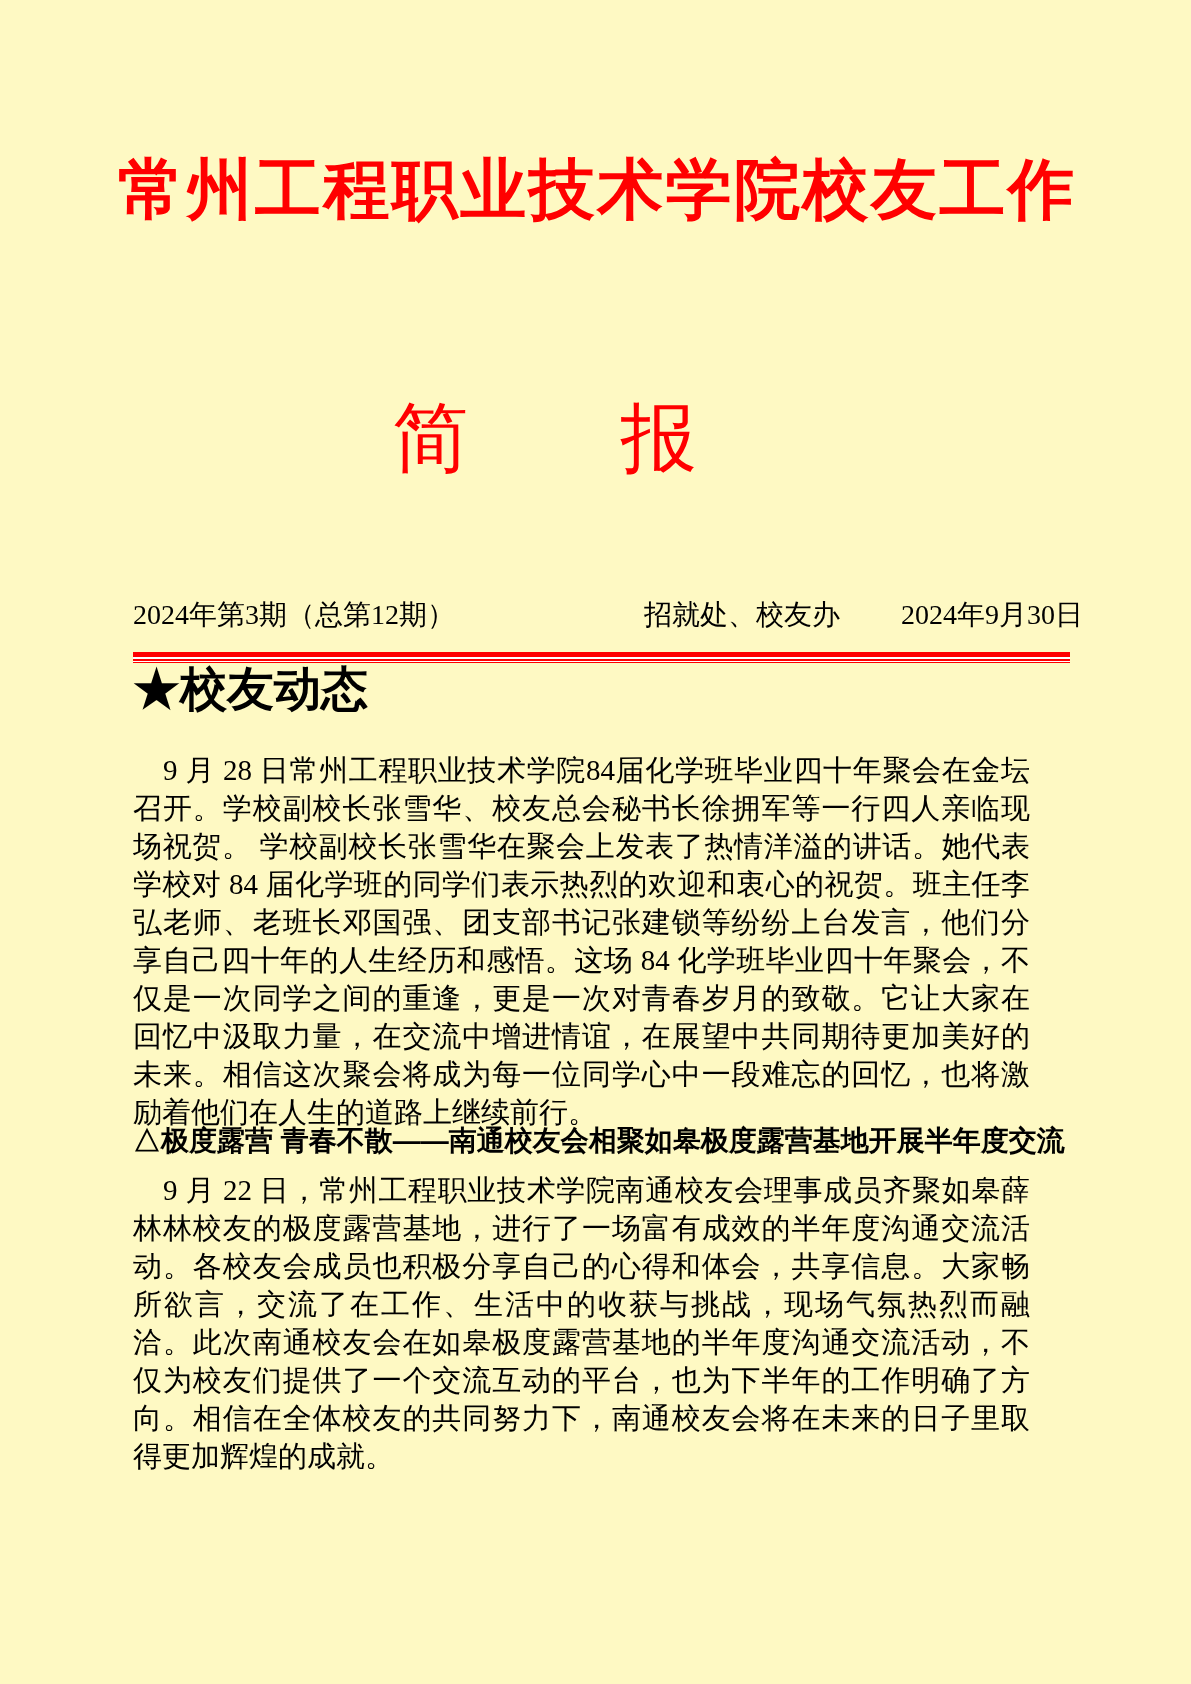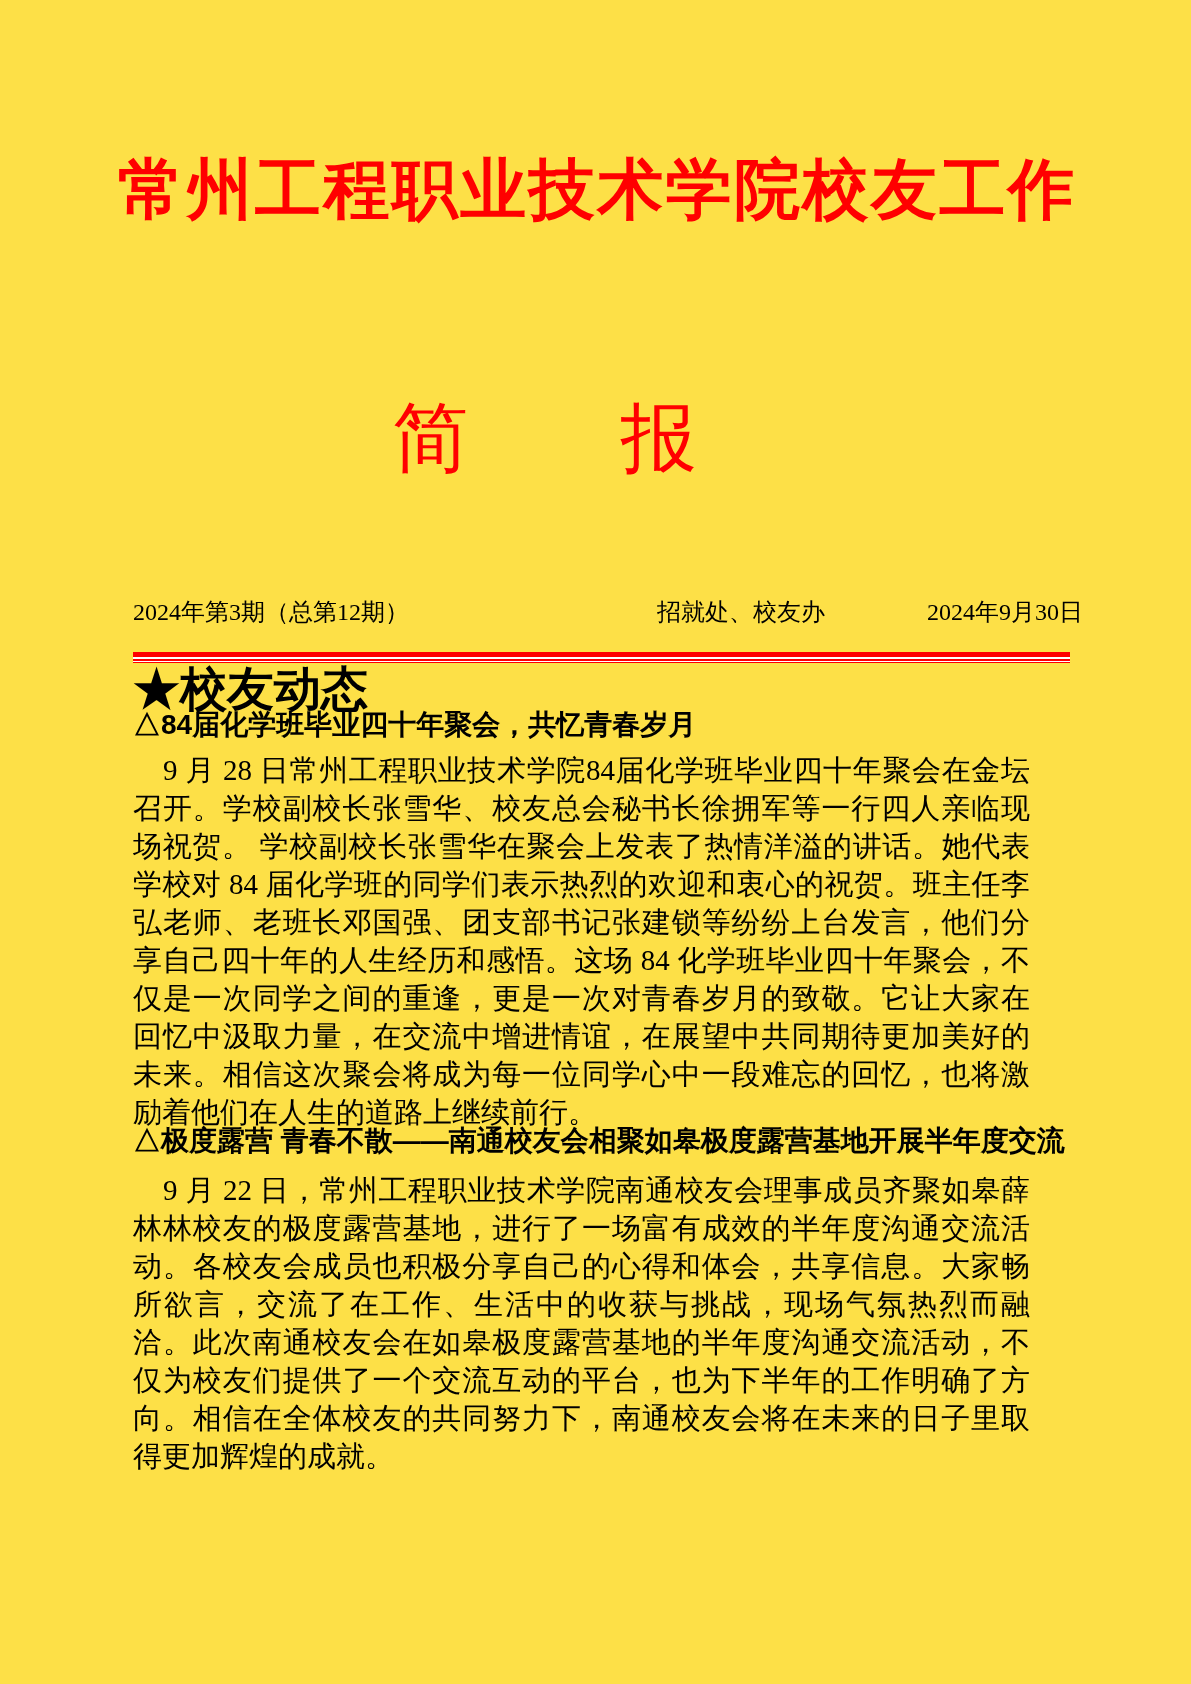--- a/index.html
+++ b/index.html
@@ -1,21 +1,21 @@
 <!DOCTYPE html>
 <html><head>
 <meta charset="utf-8">
 <style>
   * { margin: 0; padding: 0; box-sizing: border-box; }
   html, body { background: #ffffff; }
   .page {
     position: relative;
     width: 1191px;
     height: 1684px;
-    background: #fde047;
+    background: #fef9c3;
     overflow: hidden;
     font-family: "Liberation Serif", serif;
     color: #000000;
   }
 
   
   .org-title {
     position: absolute;
     top: 148px;
     left: 118px;
@@ -44,26 +44,26 @@
     white-space: pre;
   }
 
   
   .meta-row {
     position: absolute;
     top: 596px;
     left: 133px;
     width: 950px;
     height: 40px;
-    font-size: 24px;
+    font-size: 28px;
     font-family: "Liberation Serif", serif;
     color: #000000;
   }
   .meta-issue   { position: absolute; left: 0;    top: 0; white-space: nowrap; }
-  .meta-office  { position: absolute; left: 524px; top: 0; white-space: nowrap; }
+  .meta-office  { position: absolute; left: 511px; top: 0; white-space: nowrap; }
   .meta-date    { position: absolute; right: 0;   top: 0; white-space: nowrap; }
 
   
   .red-rule {
     position: absolute;
     top: 652px;
     left: 133px;
     width: 937px;
     height: 11px;
     background: linear-gradient(
@@ -129,21 +129,20 @@
   <div class="meta-row">
     <span class="meta-issue">2024年第3期（总第12期）</span>
     <span class="meta-office">招就处、校友办</span>
     <span class="meta-date">2024年9月30日</span>
   </div>
 
   <div class="red-rule"></div>
 
   <div class="section-heading">★校友动态</div>
 
-  <div class="article-title first">△84届化学班毕业四十年聚会，共忆青春岁月</div>
 
   <div class="article-body first">9 月 28 日常州工程职业技术学院84届化学班毕业四十年聚会在金坛召开。学校副校长张雪华、校友总会秘书长徐拥军等一行四人亲临现场祝贺。 学校副校长张雪华在聚会上发表了热情洋溢的讲话。她代表学校对 84 届化学班的同学们表示热烈的欢迎和衷心的祝贺。班主任李弘老师、老班长邓国强、团支部书记张建锁等纷纷上台发言，他们分享自己四十年的人生经历和感悟。这场 84 化学班毕业四十年聚会，不仅是一次同学之间的重逢，更是一次对青春岁月的致敬。它让大家在回忆中汲取力量，在交流中增进情谊，在展望中共同期待更加美好的未来。相信这次聚会将成为每一位同学心中一段难忘的回忆，也将激励着他们在人生的道路上继续前行。</div>
 
   <div class="article-title second">△极度露营 青春不散——南通校友会相聚如皋极度露营基地开展半年度交流</div>
 
   <div class="article-body second">9 月 22 日，常州工程职业技术学院南通校友会理事成员齐聚如皋薛林林校友的极度露营基地，进行了一场富有成效的半年度沟通交流活动。各校友会成员也积极分享自己的心得和体会，共享信息。大家畅所欲言，交流了在工作、生活中的收获与挑战，现场气氛热烈而融洽。此次南通校友会在如皋极度露营基地的半年度沟通交流活动，不仅为校友们提供了一个交流互动的平台，也为下半年的工作明确了方向。相信在全体校友的共同努力下，南通校友会将在未来的日子里取得更加辉煌的成就。</div>
 
 </div>
 
 </body></html>

